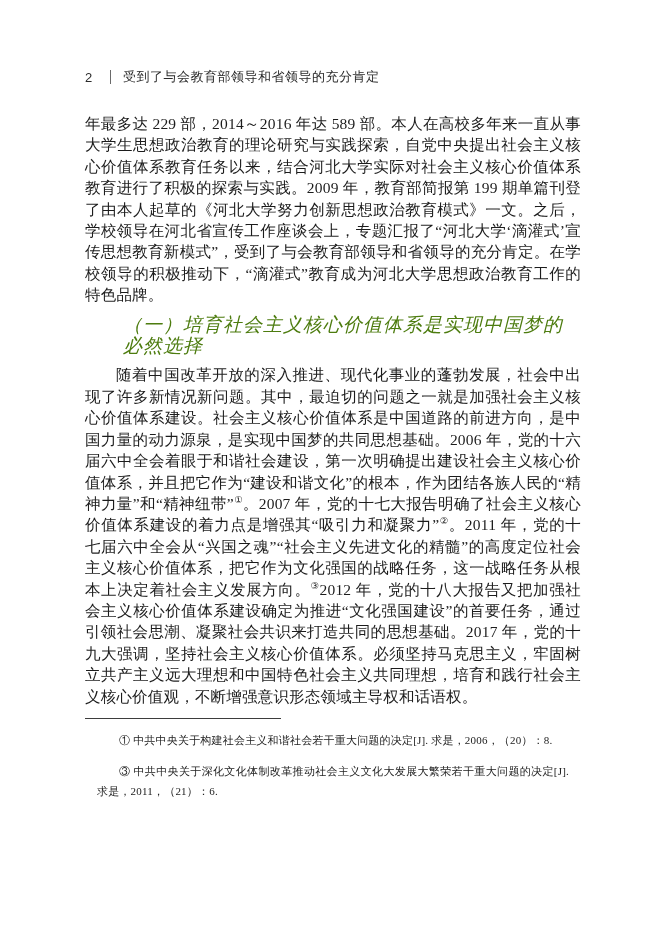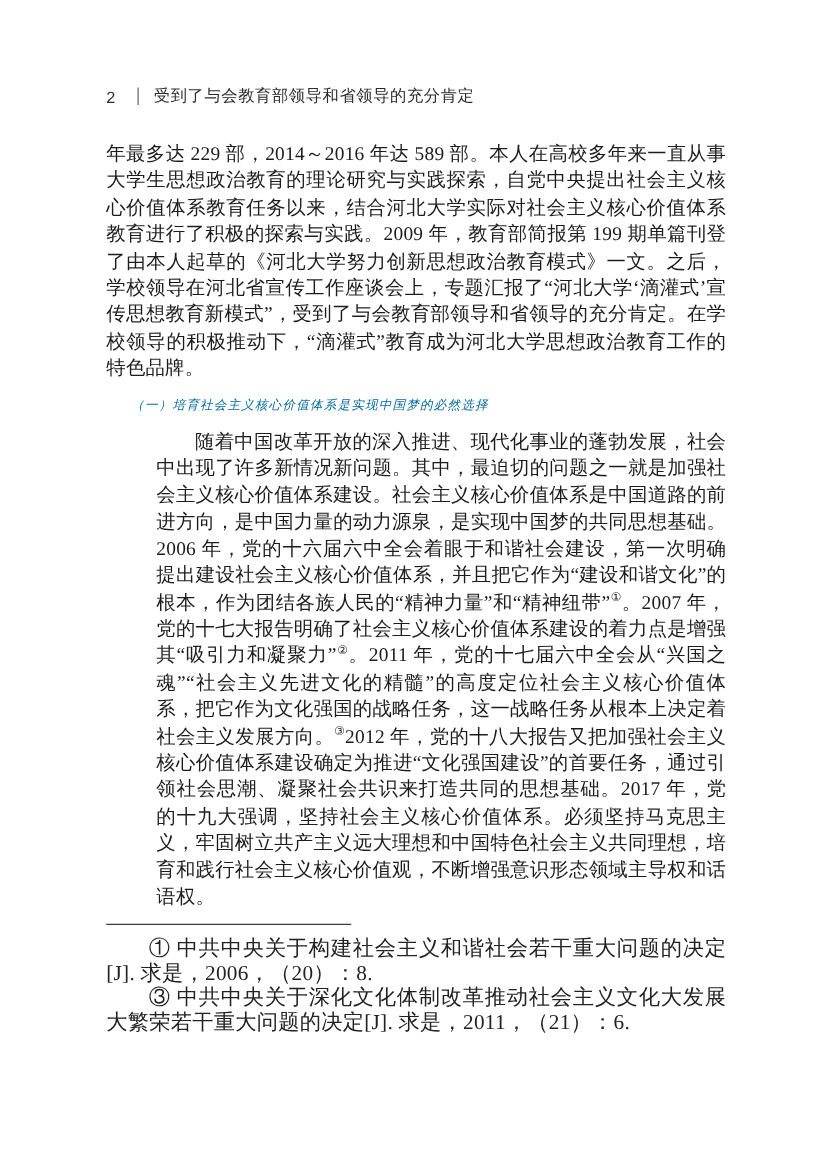--- a/index.html
+++ b/index.html
@@ -46,53 +46,52 @@
   .body-para {
     font-size: 15.5px;
     line-height: 21.4px;
     text-align: justify;
     margin: 0;
     letter-spacing: 0.2px;
     font-family: Liberation Serif, serif;
   }
   .body-para.indent {
     text-indent: 2em;
-    margin-left: 40px;
   }
   .section-heading {
-    font-size: 10px;
+    font-size: 19px;
     line-height: 21.4px;
     font-weight: normal;
     font-style: italic;
     margin: 8px 0 8px 0;
     padding-left: 2em;
     letter-spacing: 1px;
-    color: #0369a1;
+    color: #4d7c0f;
   }
   sup.fn-ref {
     font-size: 9.5px;
     line-height: 0;
     vertical-align: super;
     letter-spacing: 0;
   }
   .footnotes {
     margin-top: 11px;
   }
   .fn-rule {
     width: 196px;
     height: 0;
     border-top: 1px solid #3d3d3d;
     margin: 0 0 9px 0;
   }
   .footnote {
-    font-size: 17px;
+    font-size: 11px;
     line-height: 19.5px;
     text-align: justify;
     text-indent: 2em;
-    margin: 0;
+    margin: 12px;
     color: #222222;
     letter-spacing: 0.2px;
   }
 </style>
 </head>
 <body>
 
 <div class="page">
   <div class="content">
 

